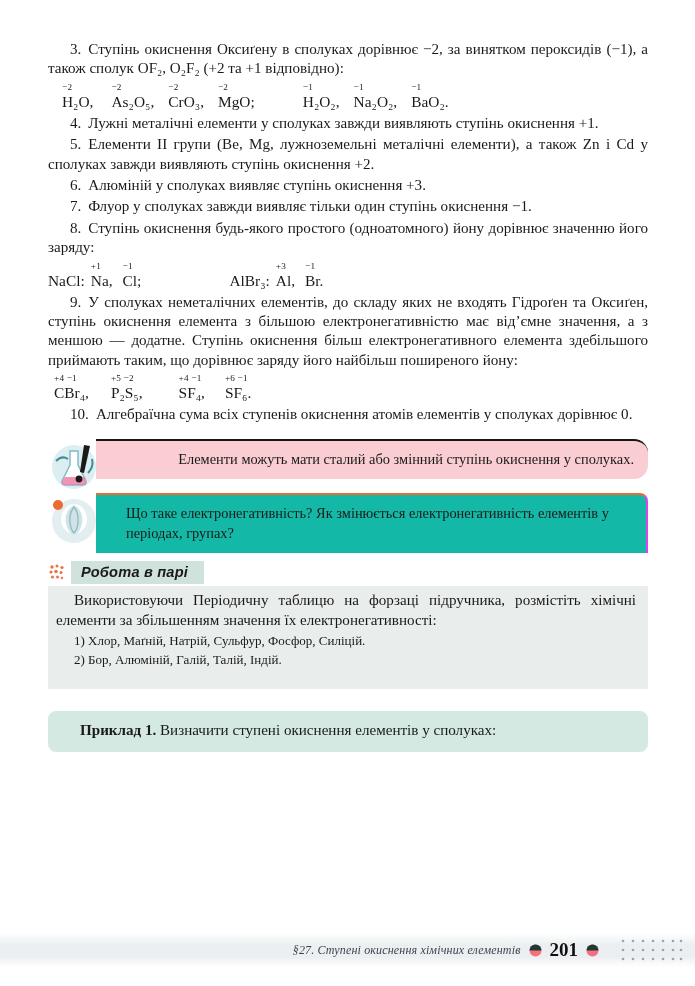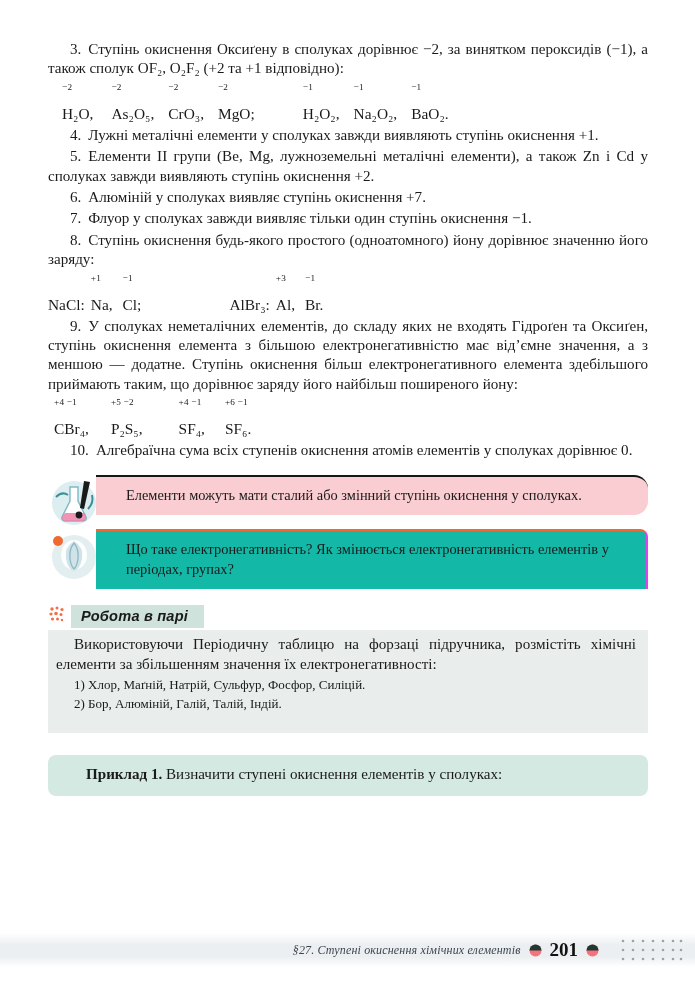--- a/index.html
+++ b/index.html
@@ -50,56 +50,58 @@
     display: inline-block;
     vertical-align: top;
   }
   .oxnum {
     display: block;
     font-size: 9.2px;
     line-height: 10px;
     height: 11px;
     letter-spacing: .2px;
   }
-  .fml { display: block; line-height: 17px; margin-top: 12px; }
+  .fml { display: block; line-height: 17px; }
 
   
   .callout {
     position: relative;
     margin-top: 14px;
   }
   .callout-box {
     margin-left: 48px;
     padding: 9px 14px 10px 30px;
     font-size: 14.4px;
     line-height: 19.5px;
     position: relative;
   }
   .callout-pink .callout-box {
     background: #f9cdd1;
     border-radius: 0 14px 14px 0;
     border-top: 2px solid #161616;
+    text-align: right;
   }
   .callout-gray .callout-box {
     background: #14b8a6;
     border-top: 2px solid #ef6a32;
     border-right: 2px solid #d946ef;
     border-radius: 0 8px 0 0;
   }
 
   .callout-icon {
     position: absolute;
     left: 0; top: 0;
     width: 52px; height: 52px;
   }
 
   
   .chip-head {
     display: flex;
-    margin-top: 16px;
+    align-items: center;
+    margin-top: 8px;
     margin-bottom: 2px;
   }
   .chip-head .chip {
     background: #cfe2dc;
     padding: 3px 16px 4px 10px;
     font-style: italic;
     font-weight: bold;
     font-size: 14.6px;
     font-family: "Liberation Sans", sans-serif;
     color: #1a1a1a;
@@ -122,21 +124,21 @@
     font-size: 13px;
     line-height: 19.4px;
     margin: 0;
   }
 
   
   .example-box {
     margin-top: 22px;
     background: #d5e9e3;
     border-radius: 8px;
-    padding: 10px 16px 12px 16px;
+    padding: 10px 16px 12px 10px;
     font-size: 15.1px;
     line-height: 19.6px;
   }
   .example-box .lead { font-weight: bold; }
   .example-box .firstline { text-indent: 22px; }
 
   
   .footer {
     position: absolute;
     left: 0;
@@ -206,21 +208,21 @@
       </span>
     </div>
 
     <p class="para">
       <span class="num">4.</span><span>Лужні металічні елементи у сполуках завжди виявляють ступінь окиснення +1.</span>
     </p>
     <p class="para">
       <span class="num">5.</span><span>Елементи II групи (Be, Mg, лужноземельні металічні елементи), а також Zn i Cd у сполуках завжди виявляють ступінь окиснення +2.</span>
     </p>
     <p class="para">
-      <span class="num">6.</span><span>Алюміній у сполуках виявляє ступінь окиснення +7.</span>
+      <span class="num">6.</span><span>Алюміній у сполуках виявляє ступінь окиснення +3.</span>
     </p>
     <p class="para">
       <span class="num">7.</span><span>Флуор у сполуках завжди виявляє тільки один ступінь окиснення −1.</span>
     </p>
     <p class="para">
       <span class="num">8.</span><span>Ступінь окиснення будь-якого простого (одноатомного) йону дорівнює значенню його заряду:</span>
     </p>
 
     <div class="formula-row">
       <span class="fgroup">

